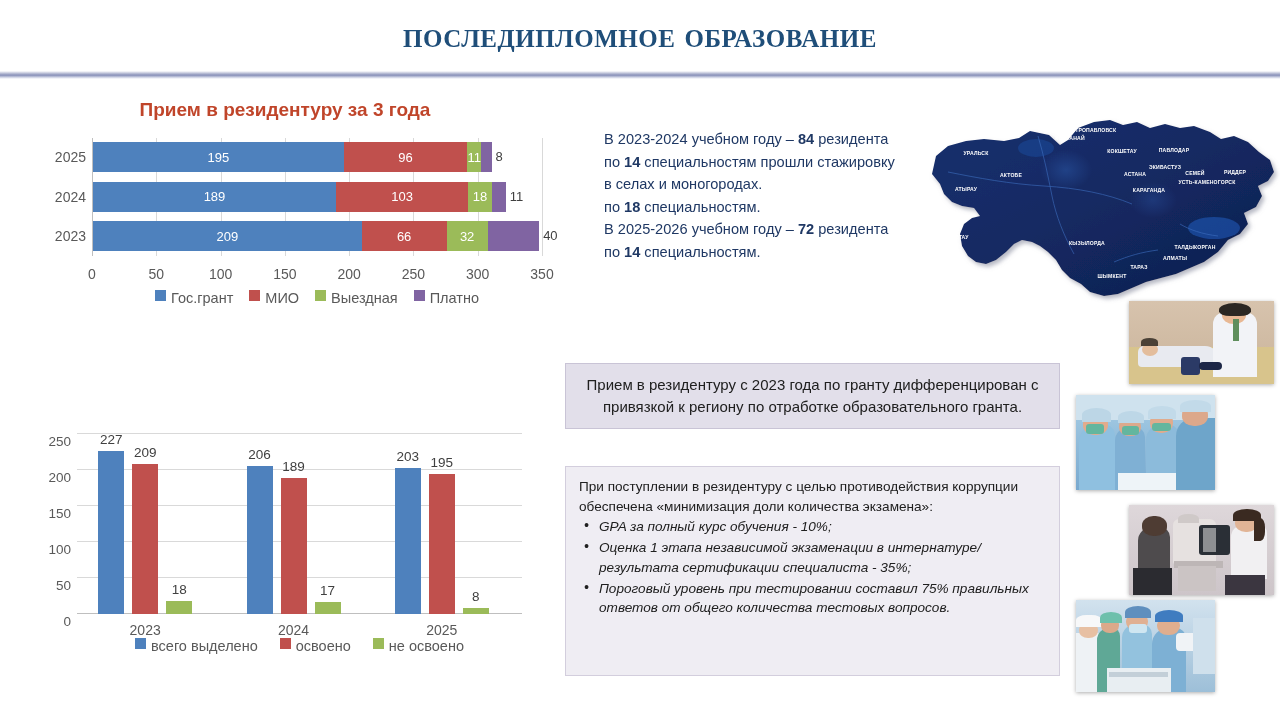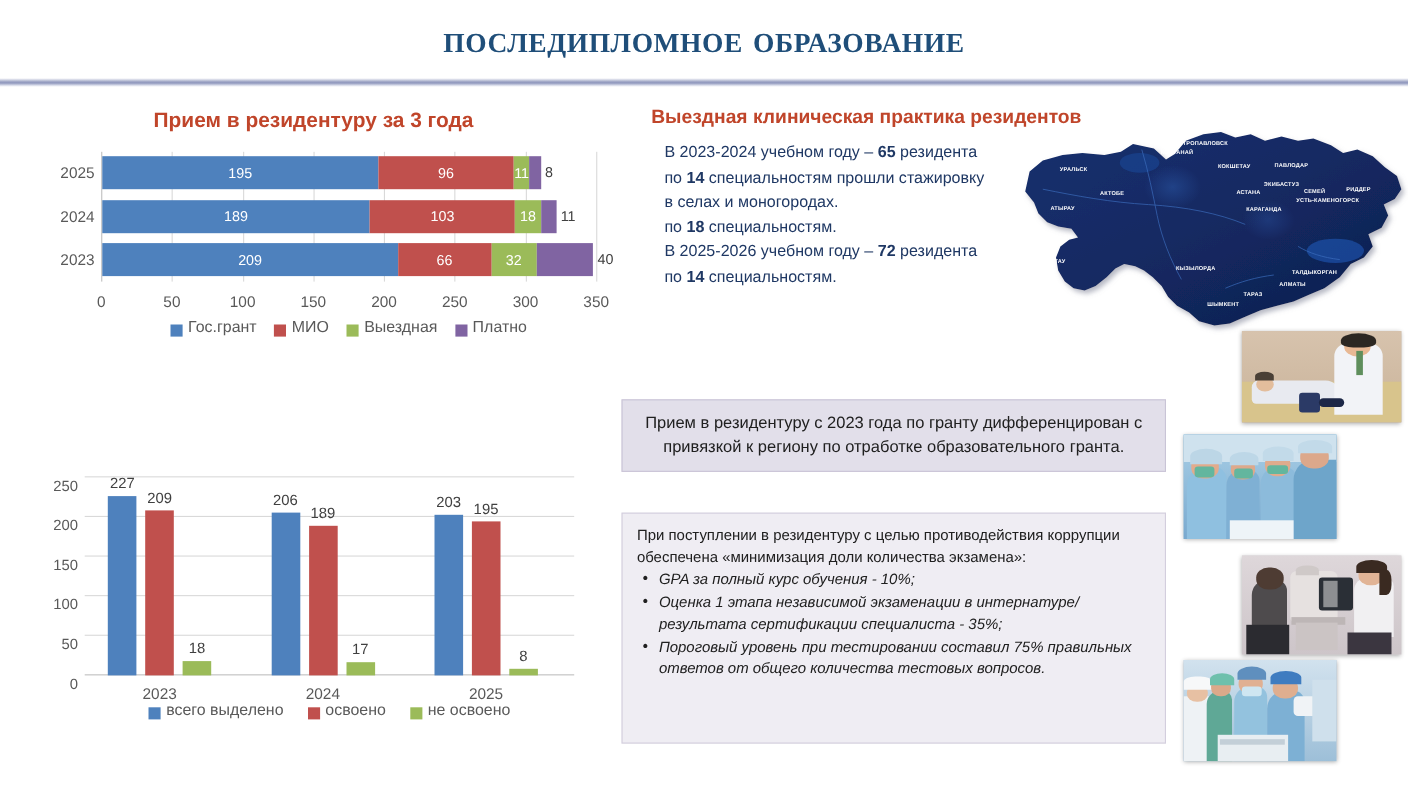--- a/index.html
+++ b/index.html
@@ -59,21 +59,21 @@
     font-size: 14px; color: #595959; line-height: 30px;
   }
   .c1-tick {
     position: absolute; top: 128px; font-size: 14px; color: #595959;
     transform: translateX(-50%); white-space: nowrap;
   }
   #c1-legend {
     position: absolute; left: 62px; top: 158px; width: 450px;
     display: flex; justify-content: center; gap: 16px; align-items: center;
   }
-  .lg-item { display: flex; align-items: flex-end; gap: 5px; font-size: 14.5px; color: #595959; white-space: nowrap; }
+  .lg-item { display: flex; align-items: flex-start; gap: 5px; font-size: 14.5px; color: #595959; white-space: nowrap; }
   .lg-box { width: 11px; height: 11px; display: inline-block; }
 
   
   #chart2 { position: absolute; left: 22px; top: 424px; width: 510px; height: 230px; }
   #c2-plot { position: absolute; left: 55px; top: 10px; width: 445px; height: 180px; }
   .c2-grid { position: absolute; left: 0; right: 0; height: 1px; background: #D9D9D9; }
   .c2-ylab {
     position: absolute; left: -48px; width: 42px; text-align: right;
     font-size: 13.5px; color: #595959; transform: translateY(-50%);
   }
@@ -267,23 +267,22 @@
           <span class="lg-box" style="background: rgb(192, 80, 77);"></span>
           <span>освоено</span>
         </div>
         <div class="lg-item">
           <span class="lg-box" style="background: rgb(155, 187, 89);"></span>
           <span>не освоено</span>
         </div>
       </div>
   </div>
 
-  <div class="section-title" id="practice-title">Выездная клиническая практика резидентов</div>
   <div id="practice-text">
-      <div>В 2023-2024 учебном году – <b>65</b> резидента</div>
+      <div>В 2023-2024 учебном году – <b>84</b> резидента</div>
       <div>по <b>14</b> специальностям прошли стажировку</div>
       <div>в селах и моногородах.</div>
       <div>по <b>18</b> специальностям.</div>
       <div>В 2025-2026 учебном году – <b>72</b> резидента</div>
       <div>по <b>14</b> cпециальностям.</div>
     </div>
 
   <div id="map-wrap">
     <svg viewBox="0 0 362 192" xmlns="http://www.w3.org/2000/svg">
       <defs>

